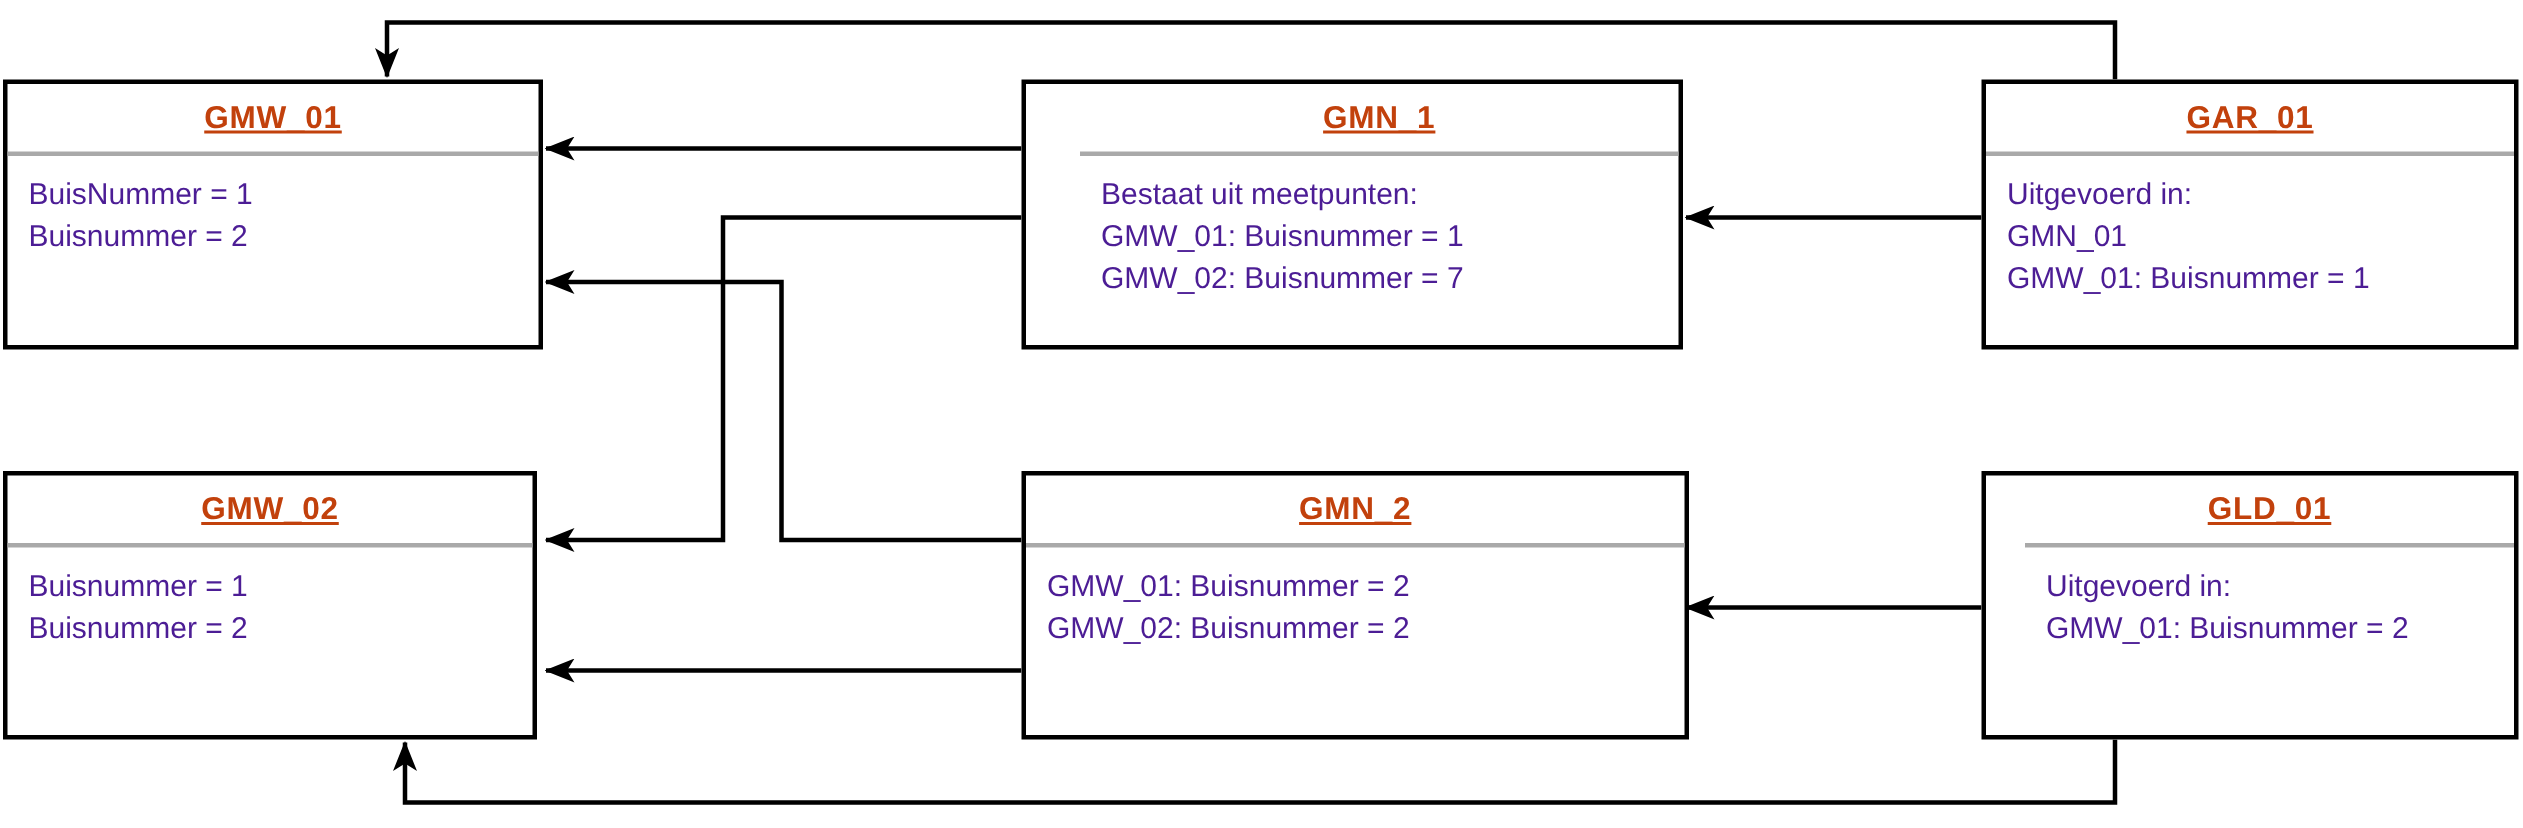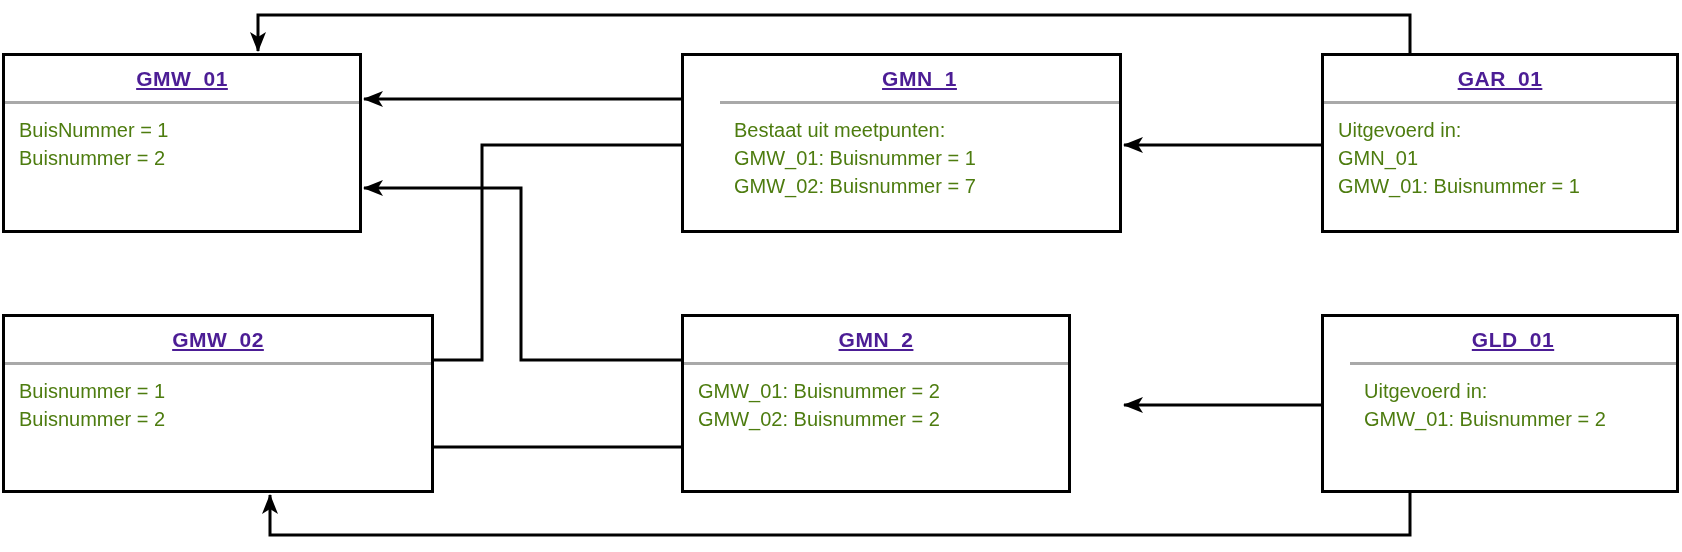--- a/index.html
+++ b/index.html
@@ -31,28 +31,28 @@
   }
   .node-title {
     height: 45px;
     display: flex;
     align-items: center;
     justify-content: center;
     font-size: 21px;
     font-weight: bold;
     text-decoration: underline;
     border-bottom: 3px solid #a9a9a9;
-    color: #4c1d95;
+    color: #c2410c;
     letter-spacing: 0.5px;
   }
   .node-body {
     padding: 12px 14px;
     font-size: 20px;
     line-height: 28px;
-    color: #4d7c0f;
+    color: #4c1d95;
     white-space: nowrap;
   }
 </style>
 </head>
 <body>
 
 <div class="canvas">
 
   <svg class="edges" viewBox="0 0 1682 552" xmlns="http://www.w3.org/2000/svg" aria-hidden="true">
     <defs>
@@ -97,29 +97,29 @@
 
   <div class="node" style="left:1321px; top:53px; width:358px; height:180px;">
     <div class="node-title">GAR_01</div>
     <div class="node-body">
       <div>Uitgevoerd in:</div>
       <div>GMN_01</div>
       <div>GMW_01: Buisnummer = 1</div>
     </div>
   </div>
 
-  <div class="node" style="left:2px; top:314px; width:432px; height:179px;">
+  <div class="node" style="left:2px; top:314px; width:356px; height:179px;">
     <div class="node-title">GMW_02</div>
     <div class="node-body">
       <div>Buisnummer = 1</div>
       <div>Buisnummer = 2</div>
     </div>
   </div>
 
-  <div class="node" style="left:681px; top:314px; width:390px; height:179px;">
+  <div class="node" style="left:681px; top:314px; width:445px; height:179px;">
     <div class="node-title">GMN_2</div>
     <div class="node-body">
       <div>GMW_01: Buisnummer = 2</div>
       <div>GMW_02: Buisnummer = 2</div>
     </div>
   </div>
 
   <div class="node" style="left:1321px; top:314px; width:358px; height:179px;padding-left:26px;">
     <div class="node-title">GLD_01</div>
     <div class="node-body">

